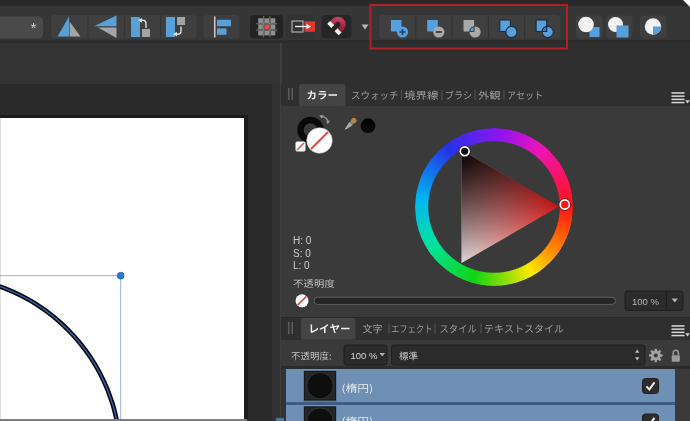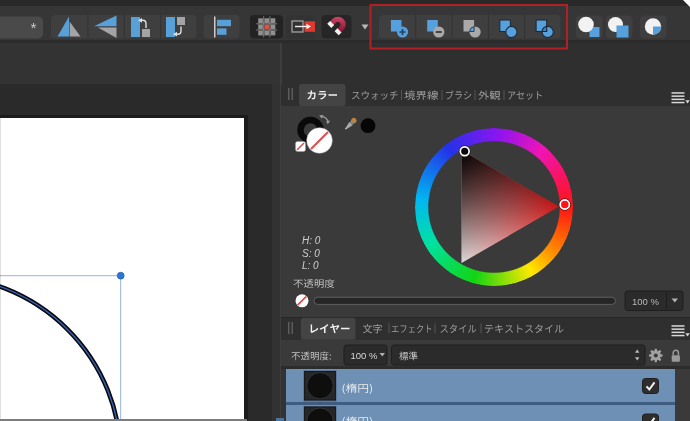--- a/index.html
+++ b/index.html
@@ -170,21 +170,21 @@
 </defs>
 <g>
       <polygon points="144,78.6 46.5,22.3 46.5,135" fill="url(#tg1)"></polygon>
 <polygon points="144,78.6 46.5,22.3 46.5,135" fill="url(#tg2)"></polygon>
     </g>
 <circle cx="49.7" cy="23.3" r="5.6" fill="none" stroke="#26262a" stroke-width="1"></circle>
     <circle cx="49.7" cy="23.3" r="4.4" fill="#0a0a0a" stroke="#ffffff" stroke-width="1.7"></circle>
 <circle cx="149.8" cy="76.5" r="5.8" fill="none" stroke="#55100f" stroke-width="0.9"></circle>
     <circle cx="149.8" cy="76.5" r="4.6" fill="none" stroke="#ffffff" stroke-width="1.7"></circle>
 </svg>
-<div class="abs" style="left:302px;top:235px;font-size:10px;line-height:12.6px;color:#cfcfcf;font-style:italic;">H:&nbsp;0<br>S:&nbsp;0<br>L:&nbsp;0</div>
+<div class="abs" style="left:293px;top:235px;font-size:10px;line-height:12.6px;color:#cfcfcf;">H:&nbsp;0<br>S:&nbsp;0<br>L:&nbsp;0</div>
 <svg class="abs" style="left:281px;top:270px;" width="409" height="47" viewBox="0 0 409 47">
 <path d="M0.7 -7.3H8.8V-6.6H0.7ZM5.3 -4.5 5.8 -5Q6.3 -4.7 6.7 -4.4Q7.2 -4.1 7.6 -3.7Q8.1 -3.4 8.5 -3.1Q8.9 -2.8 9.1 -2.5L8.5 -1.9Q8.3 -2.2 7.9 -2.5Q7.5 -2.9 7.1 -3.2Q6.7 -3.6 6.2 -3.9Q5.7 -4.3 5.3 -4.5ZM5.1 -7.1 5.9 -6.8Q5.4 -5.8 4.6 -4.9Q3.9 -3.9 2.9 -3.2Q2 -2.4 0.9 -1.8Q0.9 -1.9 0.8 -2Q0.7 -2.1 0.6 -2.2Q0.5 -2.3 0.4 -2.4Q1.2 -2.8 1.9 -3.3Q2.6 -3.8 3.2 -4.5Q3.8 -5.1 4.3 -5.7Q4.8 -6.4 5.1 -7.1ZM4.4 -5.2 5.1 -5.9V-5.9V0.7H4.4Z M11.8 -4.2V-0.9H11.1V-3.6H9.9V-4.2ZM11.8 -1.2Q12.2 -0.6 12.8 -0.4Q13.4 -0.1 14.2 -0.1Q14.6 -0.1 15.2 -0.1Q15.8 -0.1 16.4 -0.1Q17 -0.1 17.6 -0.1Q18.2 -0.1 18.6 -0.1Q18.6 -0.1 18.6 0.1Q18.5 0.2 18.5 0.3Q18.4 0.4 18.4 0.6Q18 0.6 17.5 0.6Q16.9 0.6 16.3 0.6Q15.7 0.6 15.2 0.6Q14.6 0.6 14.2 0.6Q13.3 0.5 12.6 0.3Q12 0 11.5 -0.6Q11.2 -0.2 10.9 0.1Q10.6 0.4 10.2 0.7L9.8 -0Q10.2 -0.2 10.5 -0.5Q10.9 -0.8 11.2 -1.2ZM10 -7.3 10.6 -7.7Q10.9 -7.5 11.2 -7.3Q11.5 -7 11.7 -6.7Q12 -6.4 12.1 -6.2L11.5 -5.7Q11.4 -6 11.2 -6.3Q10.9 -6.6 10.6 -6.8Q10.3 -7.1 10 -7.3ZM12.5 -6.2H18.5V-5.7H12.5ZM13.2 -3.8H16.4V-3.3H13.2ZM16.4 -3H17.8V-2.4H16.4ZM15.1 -7.2H15.8V-4.1H15.1ZM15 -6 15.5 -5.7Q15.1 -5.3 14.7 -4.9Q14.2 -4.4 13.7 -4.1Q13.1 -3.7 12.6 -3.5Q12.5 -3.6 12.4 -3.8Q12.3 -4 12.2 -4Q12.7 -4.2 13.2 -4.5Q13.7 -4.8 14.2 -5.2Q14.7 -5.6 15 -6ZM16 -5.9Q16.3 -5.6 16.7 -5.2Q17.2 -4.9 17.7 -4.6Q18.2 -4.3 18.7 -4.1Q18.6 -4.1 18.5 -3.9Q18.3 -3.7 18.3 -3.6Q17.8 -3.8 17.2 -4.2Q16.7 -4.5 16.3 -4.9Q15.8 -5.3 15.5 -5.7ZM17.6 -3H18.2Q18.2 -3 18.2 -2.9Q18.2 -2.8 18.2 -2.7Q18.1 -1.9 18 -1.5Q17.9 -1.1 17.8 -0.9Q17.7 -0.8 17.5 -0.7Q17.4 -0.7 17.2 -0.7Q17 -0.7 16.7 -0.7Q16.4 -0.7 16 -0.7Q16 -0.8 16 -1Q15.9 -1.1 15.9 -1.3Q16.2 -1.2 16.5 -1.2Q16.8 -1.2 16.9 -1.2Q17 -1.2 17.1 -1.2Q17.2 -1.2 17.2 -1.3Q17.4 -1.4 17.4 -1.7Q17.5 -2.1 17.6 -2.9ZM17.7 -7.8 18.1 -7.3Q17.6 -7.2 17 -7.1Q16.4 -7.1 15.7 -7Q15 -6.9 14.3 -6.9Q13.6 -6.8 12.9 -6.8Q12.9 -6.9 12.9 -7.1Q12.8 -7.2 12.8 -7.3Q13.4 -7.4 14.1 -7.4Q14.8 -7.4 15.4 -7.5Q16.1 -7.6 16.7 -7.7Q17.2 -7.7 17.7 -7.8ZM14.4 -3.7H15.1Q15 -3.1 14.9 -2.6Q14.8 -2.2 14.5 -1.8Q14.3 -1.4 13.9 -1.1Q13.5 -0.8 12.9 -0.6Q12.8 -0.7 12.7 -0.8Q12.6 -1 12.5 -1.1Q13 -1.3 13.4 -1.5Q13.7 -1.8 13.9 -2.1Q14.2 -2.4 14.3 -2.8Q14.4 -3.2 14.4 -3.7ZM16.2 -3.8H16.9Q16.8 -3.4 16.7 -2.9Q16.6 -2.5 16.5 -2.1L15.9 -2.2Q16 -2.5 16.1 -3Q16.2 -3.4 16.2 -3.8Z M20.2 -7.4H22.9V-1.7H20.2V-2.4H22.2V-6.7H20.2ZM20.2 -4.9H22.5V-4.3H20.2ZM24.2 -7.6H27.4V-6.9H24.2ZM24.2 -5.3H27.4V-4.6H24.2ZM24.1 -2.9H27.4V-2.3H24.1ZM19.8 -7.4H20.4V-0.8H19.8ZM27.1 -7.6H27.8V-0.2Q27.8 0.2 27.7 0.3Q27.6 0.5 27.4 0.6Q27.2 0.7 26.8 0.7Q26.4 0.7 25.8 0.7Q25.7 0.6 25.7 0.5Q25.7 0.4 25.6 0.3Q25.6 0.1 25.5 0Q25.8 0.1 26.1 0.1Q26.4 0.1 26.6 0.1Q26.8 0 26.9 0Q27 0 27.1 -0Q27.1 -0.1 27.1 -0.2ZM23.8 -7.6H24.5V-4.2Q24.5 -3.6 24.4 -2.9Q24.3 -2.2 24.1 -1.6Q23.9 -0.9 23.5 -0.3Q23.2 0.3 22.5 0.8Q22.5 0.7 22.4 0.7Q22.3 0.6 22.2 0.5Q22.1 0.4 22 0.3Q22.6 -0.1 22.9 -0.7Q23.3 -1.2 23.5 -1.8Q23.7 -2.4 23.7 -3Q23.8 -3.6 23.8 -4.2Z M30.6 -5.3H37.4V-4.7H30.6ZM30.8 -2.5H36.2V-2H30.8ZM32.2 -6.1H32.8V-3.7H35.2V-6.1H35.9V-3.2H32.2ZM36 -2.5H36.2L36.3 -2.6L36.7 -2.3Q36.3 -1.6 35.7 -1.1Q35.1 -0.5 34.3 -0.2Q33.5 0.2 32.6 0.4Q31.7 0.6 30.7 0.8Q30.7 0.6 30.6 0.5Q30.5 0.3 30.4 0.2Q31.3 0.1 32.2 -0.1Q33 -0.3 33.8 -0.6Q34.5 -0.9 35.1 -1.4Q35.7 -1.8 36 -2.4ZM32.5 -2Q32.9 -1.4 33.7 -1Q34.5 -0.5 35.5 -0.2Q36.5 0 37.6 0.2Q37.6 0.2 37.5 0.3Q37.4 0.5 37.3 0.6Q37.3 0.7 37.2 0.8Q36 0.6 35 0.3Q34 -0 33.2 -0.6Q32.4 -1.1 31.9 -1.8ZM33.2 -8H33.9V-6.7H33.2ZM30 -7H37.5V-6.4H30ZM29.6 -7H30.3V-4.3Q30.3 -3.7 30.3 -3.1Q30.3 -2.4 30.2 -1.7Q30.1 -1.1 29.9 -0.4Q29.7 0.2 29.4 0.8Q29.3 0.7 29.2 0.6Q29.1 0.6 29 0.5Q28.9 0.4 28.8 0.4Q29.1 -0.1 29.3 -0.7Q29.4 -1.3 29.5 -1.9Q29.6 -2.6 29.6 -3.2Q29.6 -3.8 29.6 -4.3Z" transform="translate(12,17) scale(1.1,1)" fill="#c8c8c8"></path>
 <circle cx="21" cy="30.8" r="6.5" fill="#ffffff"></circle>
 <line x1="16.6" y1="35.2" x2="25.4" y2="26.4" stroke="#d95252" stroke-width="1.8"></line>
 <rect x="33" y="27.2" width="301.5" height="7.2" rx="3.6" fill="#262626" stroke="#5f5f5f" stroke-width="1"></rect>
 <rect x="344" y="21" width="58" height="19.5" rx="2.5" fill="#2b2b2b" stroke="#1f1f1f" stroke-width="1"></rect>
 <rect x="385" y="21.5" width="1" height="18.5" fill="#1f1f1f"></rect>
 <text x="364.5" y="34.5" font-size="9.5" fill="#b8b8b8" text-anchor="middle" font-family="Liberation Sans">100 %</text>
 <polygon points="390.5,28.5 397,28.5 393.75,32.5" fill="#b0b0b0"></polygon>
 </svg>

